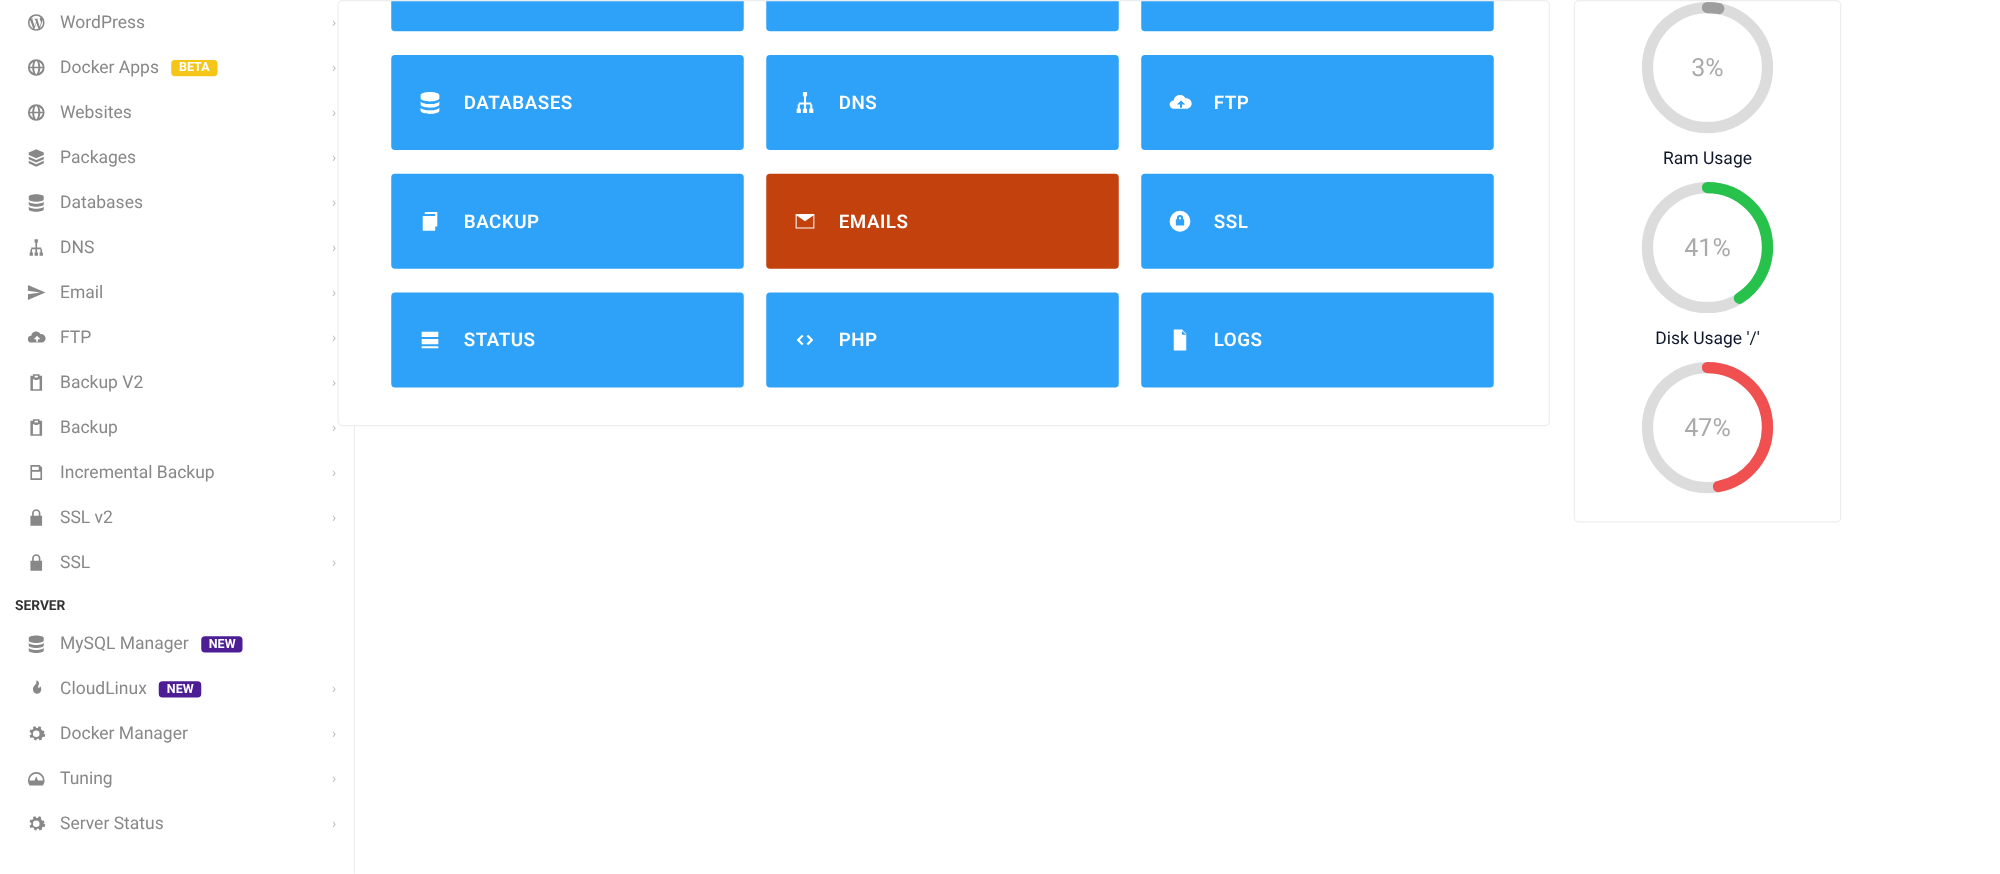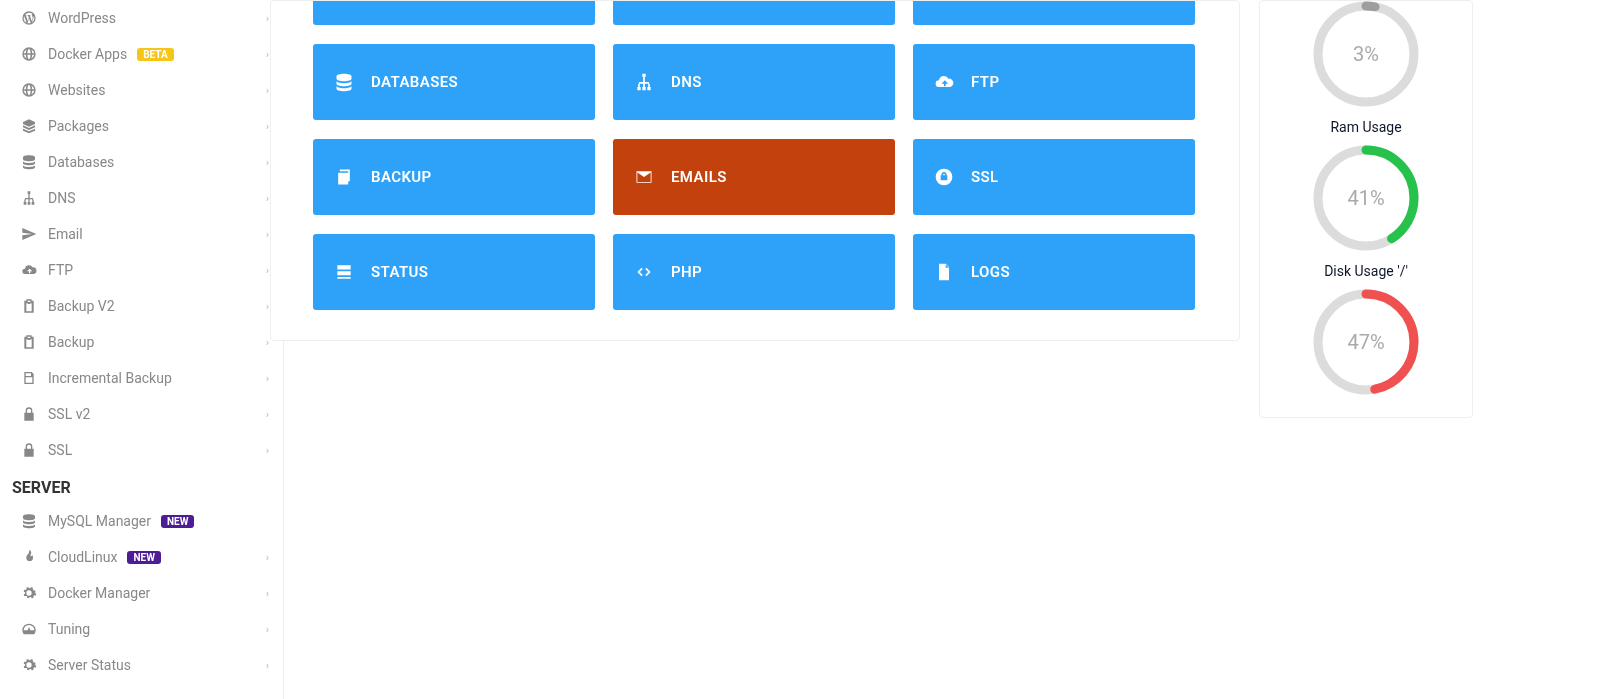--- a/index.html
+++ b/index.html
@@ -3,21 +3,21 @@
 <meta charset="utf-8">
 <style>
 * { margin: 0; padding: 0; box-sizing: border-box; }
 body { font-family: -apple-system, BlinkMacSystemFont, "Segoe UI", Roboto, Arial, sans-serif; background: #fff; color: #8a8a8a; width: 1600px; height: 699px; overflow: hidden; }
 
 .sidebar { position: absolute; left: 0; top: 0; width: 284px; height: 100%; background: #fff; border-right: 1px solid #eee; }
 .sidebar-item { display: flex; align-items: center; height: 36px; padding: 0 20px; cursor: pointer; color: #888; font-size: 14px; position: relative; }
 .sidebar-item .nav-icon { width: 18px; height: 18px; display: inline-flex; align-items: center; justify-content: center; margin-right: 10px; color: #888; }
 .sidebar-item .nav-icon svg { width: 16px; height: 16px; fill: currentColor; }
 .sidebar-item .chevron { position: absolute; right: 14px; top: 50%; transform: translateY(-50%); color: #bbb; font-size: 11px; }
-.sidebar-header { padding: 10px 12px 6px 12px; font-weight: 700; font-size: 16px; color: #333; }
+.sidebar-header { padding: 10px 12px 6px 12px; font-weight: 700; font-size: 11px; color: #333; }
 .badge { display: inline-block; padding: 1px 6px; border-radius: 3px; font-size: 10px; font-weight: 700; color: #fff; margin-left: 10px; }
 .badge.beta { background: #f5c518; }
 .badge.new { background: #4c1d95; }
 
 .main { position: absolute; left: 270px; top: 0; width: 970px; }
 .panel { background: #fff; border: 1px solid #eee; border-radius: 4px; padding: 0 42px 30px 42px; }
 .cards { display: grid; grid-template-columns: repeat(3, 282px); column-gap: 18px; row-gap: 19px; }
 .card { background: #2ea2f8; color: #fff; height: 76px; border-radius: 3px; display: flex; align-items: center; padding: 0 20px; cursor: pointer; font-weight: 600; letter-spacing: .4px; font-size: 15px; }
 .card.top { height: 24px; border-radius: 0 0 3px 3px; }
 .card.hover { background: #c2410c; }

